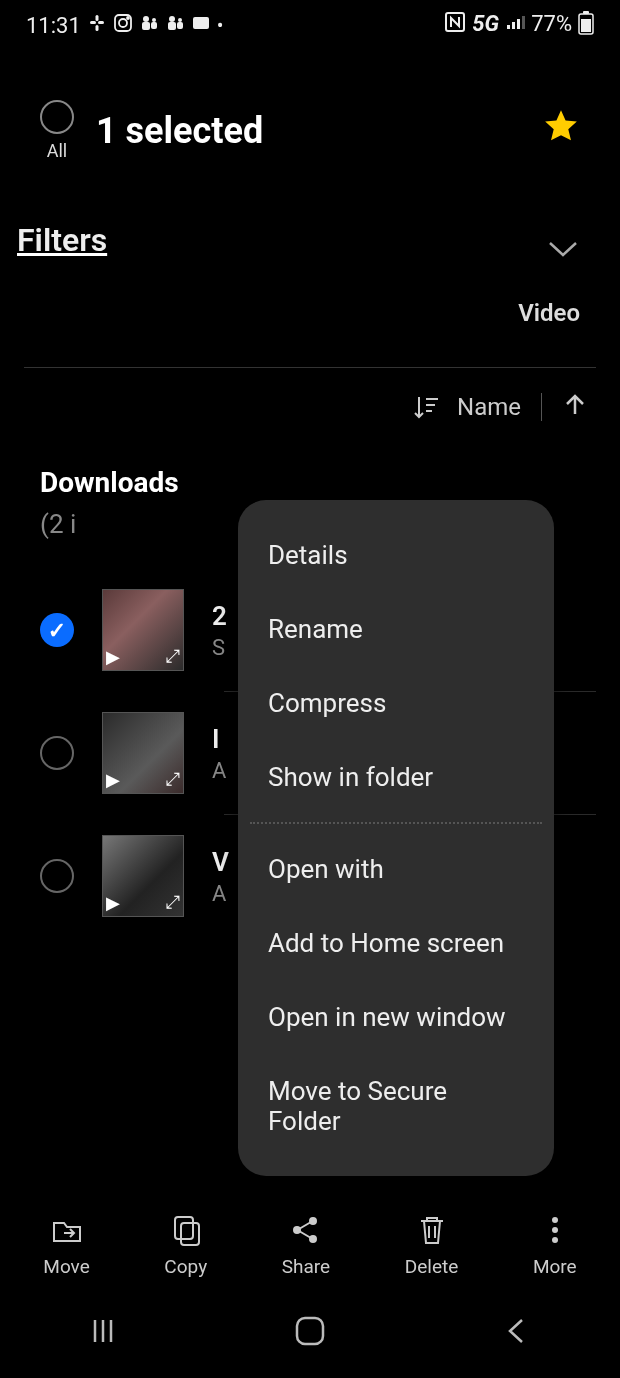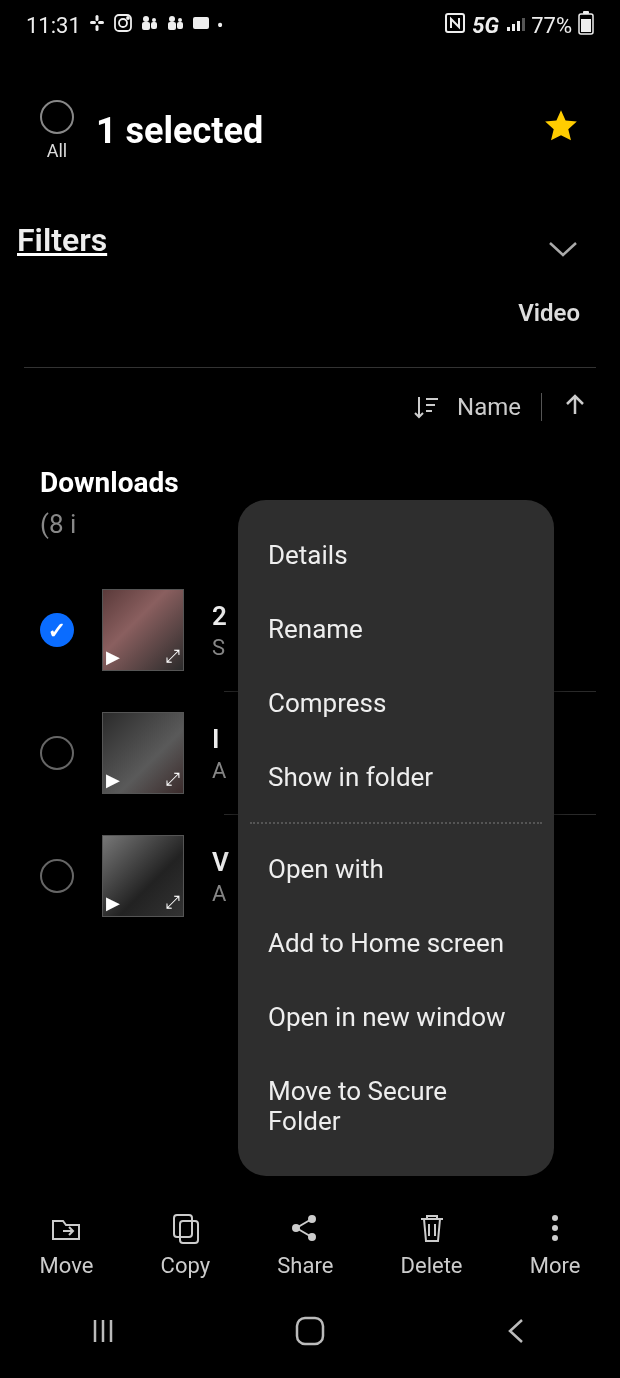--- a/index.html
+++ b/index.html
@@ -21,21 +21,21 @@
     padding: 0 26px;
     display: flex;
     align-items: center;
     justify-content: space-between;
     font-size: 22px;
     font-weight: 400;
     color: #eee;
   }
   .status-left, .status-right {
     display: flex;
-    align-items: center;
+    align-items: flex-start;
     gap: 8px;
   }
   .status-left { gap: 6px; }
   .status-right { gap: 6px; }
   .status-icon-box { font-size: 20px; }
 
   
   .sel-header {
     display: flex;
     align-items: center;
@@ -218,21 +218,21 @@
     justify-content: space-around;
     padding: 10px 6px;
   }
   .action-btn {
     display: flex;
     flex-direction: column;
     align-items: center;
     gap: 8px;
     color: #ccc;
   }
-  .action-label { font-size: 22px; }
+  .action-label { font-size: 19px; }
 
   
   .nav-bar {
     position: absolute;
     bottom: 0;
     left: 0;
     right: 0;
     height: 90px;
     display: flex;
     justify-content: space-around;
@@ -348,21 +348,21 @@
   <div class="vert-sep"></div>
   <span>
     <svg width="26" height="26" viewBox="0 0 26 26" fill="none" stroke="#ccc" stroke-width="2.5">
         <path d="M13 22 V4 M5 12 l8 -8 l8 8"></path>
       </svg>
   </span>
 </div>
 
 <div class="downloads-header">
   <span class="downloads-title">Downloads</span>
-  <span class="downloads-count">(8 i</span>
+  <span class="downloads-count">(2 i</span>
 </div>
 
 <div class="file-list">
   <div class="file-row">
     <div class="checkbox-checked">
       <span class="check-mark">✓</span>
     </div>
     <div class="thumb thumb1">
       <span class="play-badge">▶</span>
       <span class="expand-badge">⤢</span>

